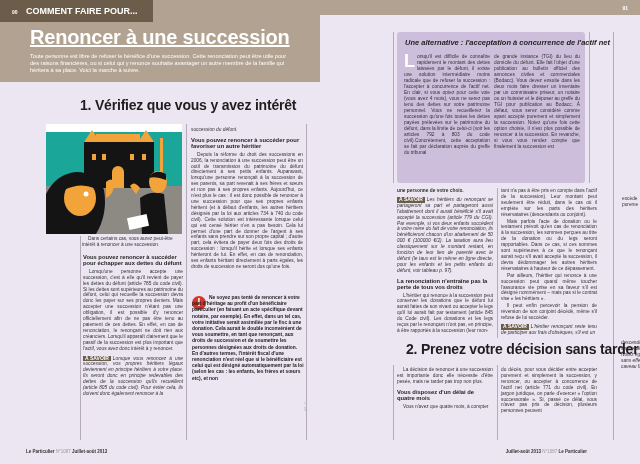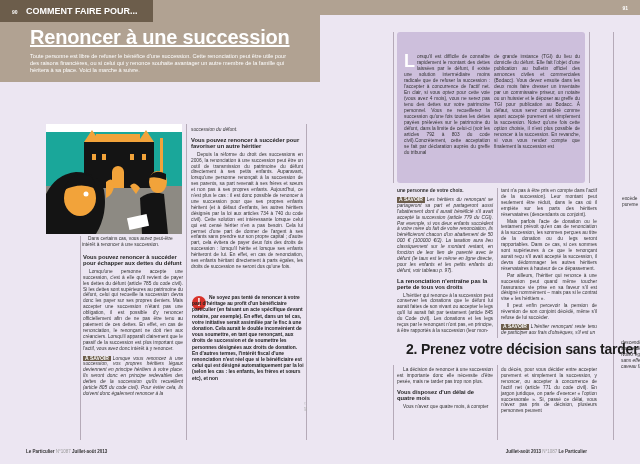--- a/index.html
+++ b/index.html
@@ -67,20 +67,21 @@
     <span class="pnum-right">91</span>
   </div>
 
   <div class="rubric-tab">
     <span class="pnum">90</span>
     <span>COMMENT FAIRE POUR...</span>
   </div>
   <div class="title">Renoncer à une succession</div>
   <div class="lead">Toute personne est libre de refuser le bénéfice d'une succession. Cette renonciation peut être utile pour des raisons financières, ou si celui qui y renonce souhaite avantager un autre membre de la famille qui héritera à sa place. Voici la marche à suivre.</div>
 
+  <h2 class="h2-1">1. Vérifiez que vous y avez intérêt</h2>
 
   <div class="illus">
     <svg viewBox="0 0 136 110">
       <rect width="136" height="110" fill="#1aa79a"></rect>
       <rect x="0" y="0" width="136" height="8" fill="#fff"></rect>
       <rect x="0" y="62" width="136" height="48" fill="#8d8a83"></rect>
       <polygon points="38,18 46,6 54,18" fill="#f2a33a"></polygon>
       <polygon points="92,18 100,6 108,18" fill="#f2a33a"></polygon>
       <rect x="50" y="10" width="44" height="10" fill="#f2a33a"></rect>
       <rect x="38" y="18" width="70" height="46" fill="#141414"></rect>
@@ -121,20 +122,21 @@
   </div>
 
   <div class="warn-icon">!</div>
   <div class="warn-text">Ne soyez pas tenté de renoncer à votre part d'héritage au profit d'un bénéficiaire particulier (en faisant un acte spécifique devant notaire, par exemple). En effet, dans un tel cas, votre initiative serait assimilée par le fisc à une donation. Cela aurait le double inconvénient de vous soumettre, en tant que renonçant, aux droits de succession et de soumettre les personnes désignées aux droits de donation. En d'autres termes, l'intérêt fiscal d'une renonciation n'est réel que si le bénéficiaire est celui qui est désigné automatiquement par la loi (selon les cas : les enfants, les frères et sœurs etc), et non</div>
 
   <div class="vline" style="left:306px; top:124px; height:316px;"></div>
   <div class="credit">© DR</div>
 
   <div class="vline" style="left:393px; top:32px; height:151px;"></div>
   <div class="altbox">
+    <h4>Une alternative : l'acceptation à concurrence de l'actif net</h4>
     <div class="c1"><span class="dropcap">L</span><span>orsqu'il est difficile de connaître rapidement le montant des dettes laissées par le défunt, il existe une solution intermédiaire moins radicale que de refuser la succession : l'accepter à concurrence de l'actif net. En clair, si vous optez pour cette voie (vous avez 4 mois), vous ne serez pas tenu des dettes sur votre patrimoine personnel. Vous ne recueillerez la succession qu'une fois toutes les dettes payées prélevées sur le patrimoine du défunt, dans la limite de celui-ci (voir les articles 792 à 803 du code civil).Concrètement, cette acceptation se fait par déclaration auprès du greffe du tribunal</span></div>
     <div class="c2">de grande instance (TGI) du lieu du domicile du défunt. Elle fait l'objet d'une publication au bulletin officiel des annonces civiles et commerciales (Bodacc). Vous devez ensuite dans les deux mois faire dresser un inventaire par un commissaire priseur, un notaire ou un huissier et le déposer au greffe du TGI pour publication au Bodacc. À défaut, vous serez considéré comme ayant accepté purement et simplement la succession. Notez qu'une fois cette option choisie, il n'est plus possible de renoncer à la succession. En revanche, si vous vous rendez compte que finalement la succession est</div>
   </div>
   <div class="vline" style="left:589px; top:32px; height:151px;"></div>
 
   <div class="col" style="left:397px; top:188px; width:96px;">
     <p class="noind b">une personne de votre choix.</p>
     <p class="noind it" style="margin-top:3px;"><span class="savoir">À SAVOIR</span><span>Les héritiers du renonçant se partageront sa part et partageront aussi l'abattement dont il aurait bénéficié s'il avait accepté la succession (article 779 du CGI). Par exemple, si vos deux enfants succèdent à votre mère du fait de votre renonciation, ils bénéficieront chacun d'un abattement de 50 000 € (100000 €/2). La taxation aura lieu classiquement sur le montant restant, en fonction de leur lien de parenté avec le défunt (le taux est le même en ligne directe, pour les enfants et les petits enfants du défunt, voir tableau p. 97).</span></p>
     <h3>La renonciation n'entraîne pas la perte de tous vos droits</h3>
     <p>L'héritier qui renonce à la succession peut conserver les donations que le défunt lui aurait faites de son vivant ou accepter le legs qu'il lui aurait fait par testament (article 845 du Code civil). Les donations et les legs reçus par le renonçant n'ont pas, en principe, à être rapportés à la succession (leur mon-</p>

